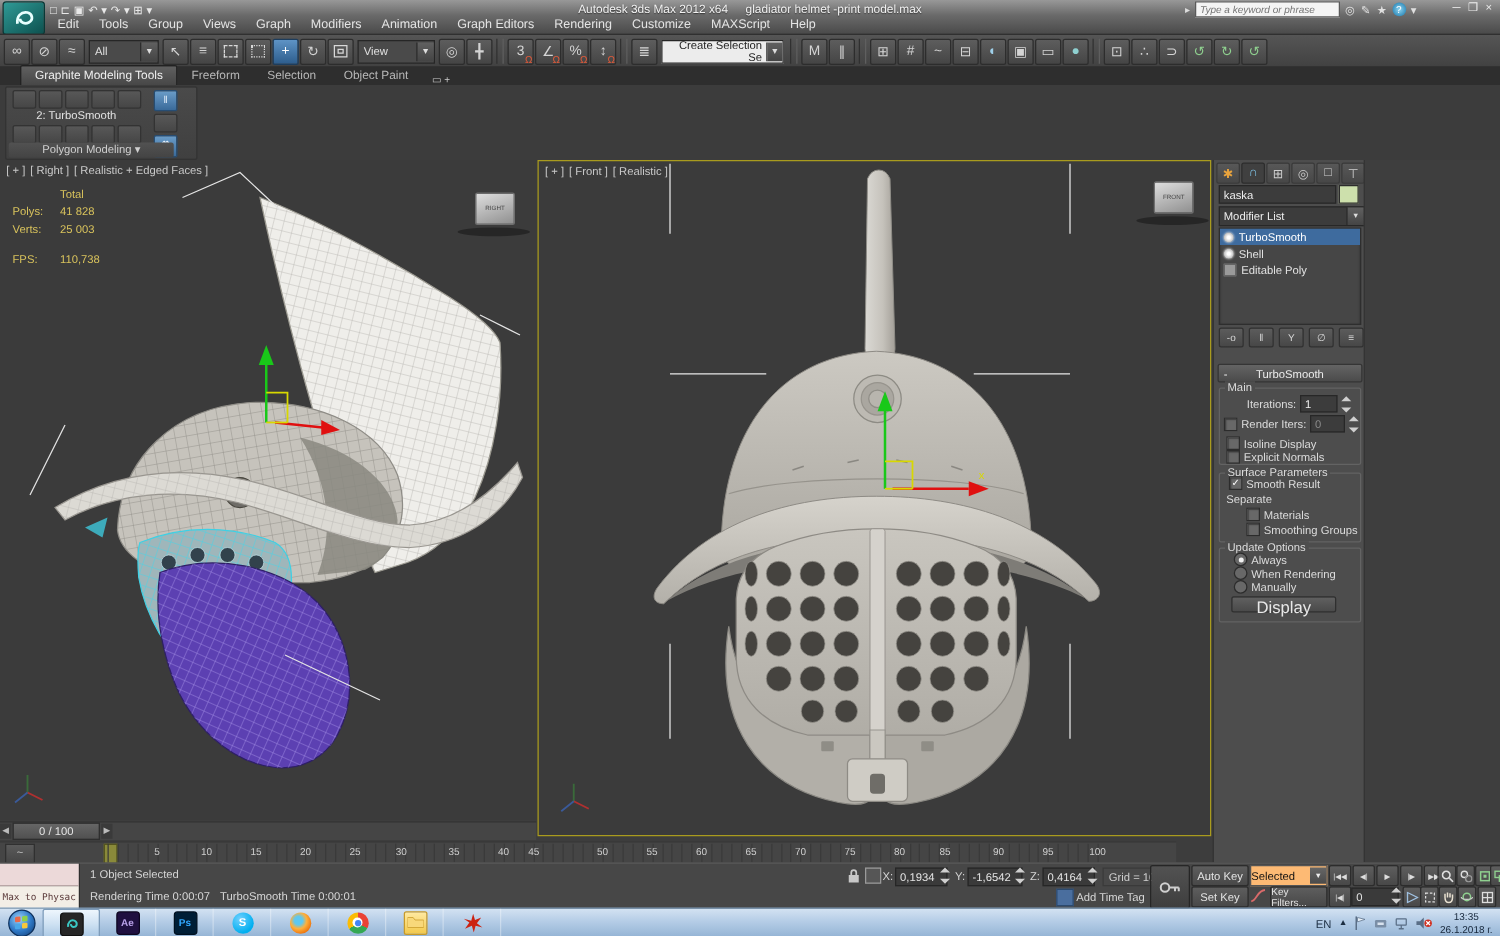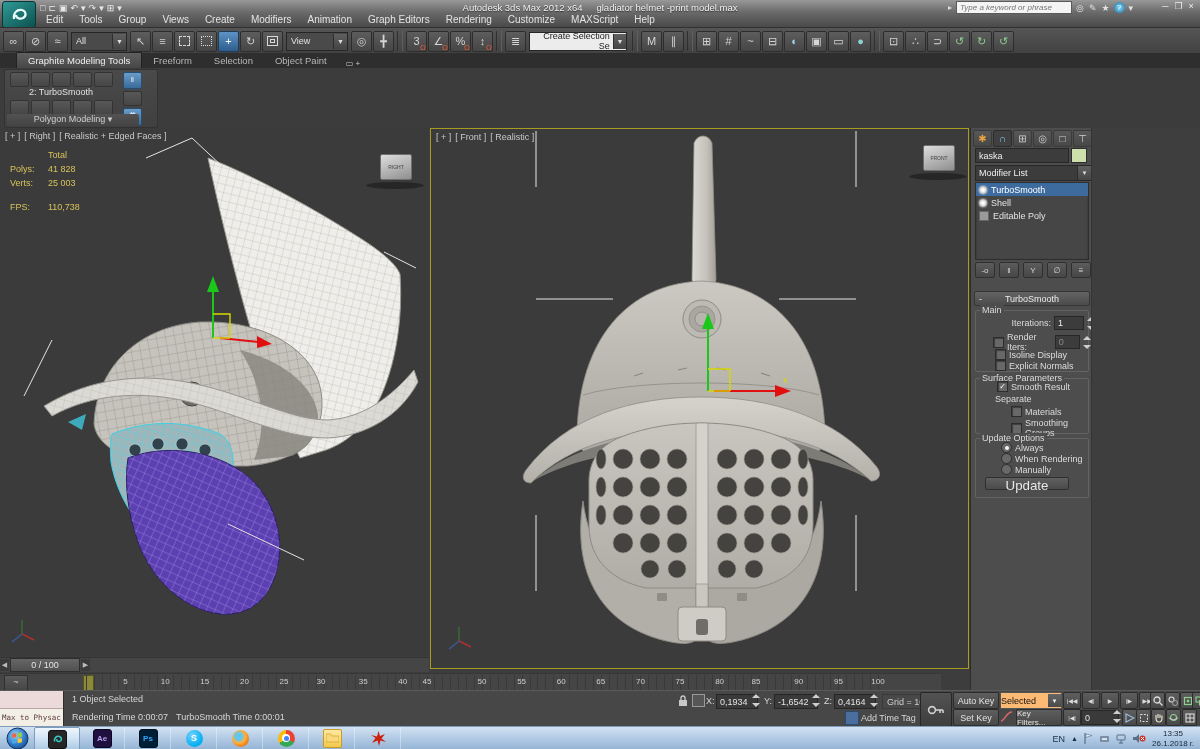--- a/index.html
+++ b/index.html
@@ -104,21 +104,21 @@
   .grp .glabel{position:absolute;left:4px;top:-6px;background:#4d4d4d;padding:0 2px;}
   .cb{width:9px;height:9px;background:#686868;border:1px solid #2c2c2c;box-shadow:inset 1px 1px 1px rgba(0,0,0,.4);
     display:inline-flex;align-items:center;justify-content:center;color:#fff;font-size:8px;flex:0 0 auto;}
   .rb{width:9px;height:9px;border-radius:50%;background:#686868;border:1px solid #2c2c2c;
     display:inline-flex;align-items:center;justify-content:center;flex:0 0 auto;}
   .rb.on::after{content:"";width:4px;height:4px;border-radius:50%;background:#f2f2f2;}
   .spin{width:9px;height:13px;display:inline-flex;flex-direction:column;justify-content:space-between;flex:0 0 auto;}
   .spin i{display:block;width:0;height:0;border-left:4px solid transparent;border-right:4px solid transparent;}
   .spin .up{border-bottom:4px solid #cfcfcf;}
   .spin .dn{border-top:4px solid #cfcfcf;}
-  .cprow{position:absolute;display:flex;align-items:center;gap:3px;margin-left:14px;}
+  .cprow{position:absolute;display:flex;align-items:center;gap:3px;}
   .updbtn{position:absolute;left:14px;width:84px;height:13px;background:linear-gradient(#606060,#4a4a4a);
     border:1px solid #2f2f2f;border-radius:2px;text-align:center;line-height:13px;color:#e8e8e8;}
   
   .tsrow{left:0;top:529px;width:429px;height:14px;background:#454545;border-top:1px solid #333;display:flex;align-items:center;}
   .tsbtn{width:9px;height:12px;background:#3a3a3a;color:#bbb;font-size:7px;text-align:center;line-height:12px;}
   .tshandle{width:68px;height:12px;background:linear-gradient(#666,#505050);border:1px solid #2e2e2e;
     color:#e4e4e4;font-size:9px;text-align:center;line-height:12px;margin:0 1px;}
   .trackbar{left:0;top:545px;width:941px;height:17px;background:#454545;border-top:1px solid #373737;border-bottom:1px solid #373737;}
   .tb-mini{position:absolute;left:4px;top:1px;width:22px;height:14px;background:linear-gradient(#5a5a5a,#464646);
     border:1px solid #303030;color:#ccc;font-size:9px;text-align:center;line-height:13px;}
@@ -197,21 +197,21 @@
     <div class="abs winbtns" id="win-btns">
         <span>─</span>
         <span>❐</span>
         <span>×</span>
       </div>
     <div class="abs menubar" id="menubar">
         <span class="menu-item">Edit</span>
         <span class="menu-item">Tools</span>
         <span class="menu-item">Group</span>
         <span class="menu-item">Views</span>
-        <span class="menu-item">Create</span>
+        <span class="menu-item">Graph</span>
         <span class="menu-item">Modifiers</span>
         <span class="menu-item">Animation</span>
         <span class="menu-item">Graph Editors</span>
         <span class="menu-item">Rendering</span>
         <span class="menu-item">Customize</span>
         <span class="menu-item">MAXScript</span>
         <span class="menu-item">Help</span>
       </div>
   </div>
 
@@ -786,21 +786,21 @@
         <span>Always</span>
       </div>
       <div class="cprow" style="left:16px;top:325px;">
         <span class="rb"></span>
         <span>When Rendering</span>
       </div>
       <div class="cprow" style="left:16px;top:336px;">
         <span class="rb"></span>
         <span>Manually</span>
       </div>
-      <button class="updbtn" style="top:349px;border:1px solid #2f2f2f;">Update</button>
+      <button class="updbtn" style="top:349px;border:1px solid #2f2f2f;">Display</button>
     </div>
 
     <div class="abs" style="left:1091px;top:0;width:109px;height:562px;background:#3e3e3e;border-left:1px solid #343434;"></div>
   </div>
 
   <div class="abs statusbar">
     <div class="listener">
       <div class="listen-pink"></div>
       <div class="listen-white">Max to Physac</div>
     </div>

